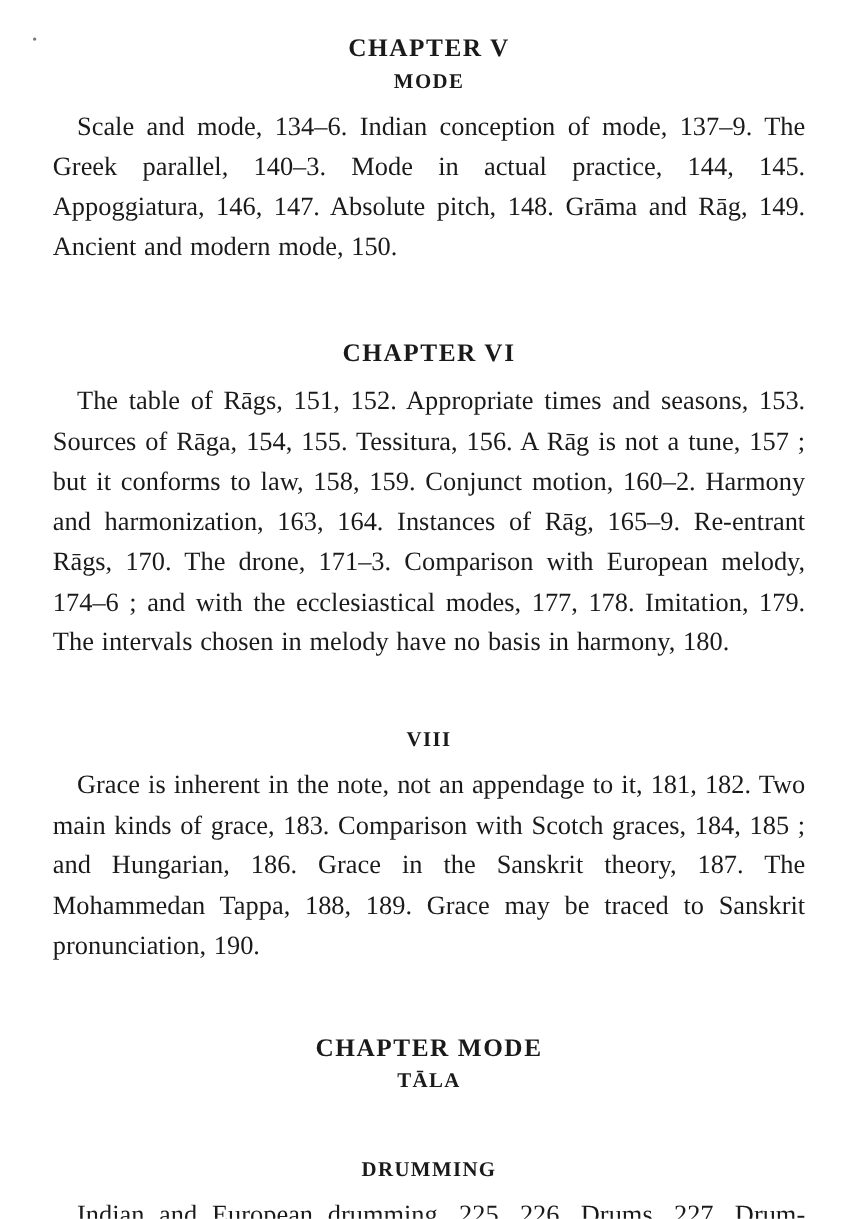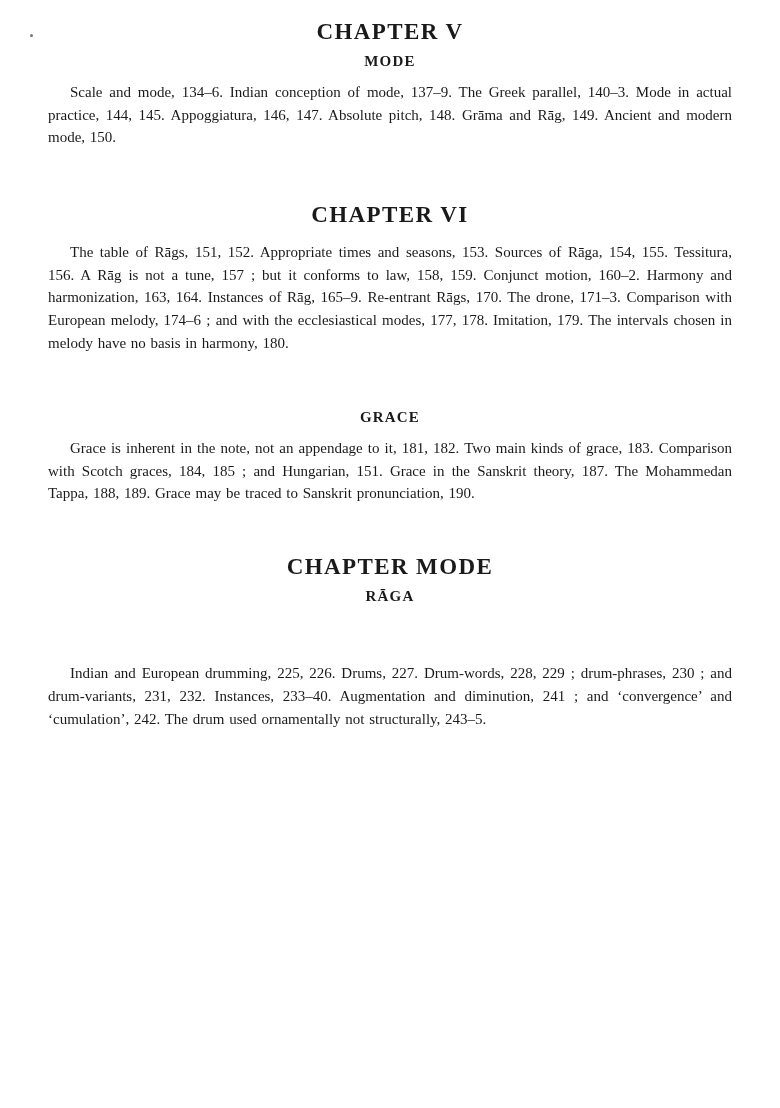--- a/index.html
+++ b/index.html
@@ -26,39 +26,40 @@
     position: absolute;
     left: 30px;
     top: 34px;
     width: 3px;
     height: 3px;
     background: #777;
     border-radius: 50%;
   }
   .chapter-block {
     margin-bottom: 0;
+    margin-top: 12px;
   }
   .chapter-title {
     text-align: center;
     font-size: 23px;
     font-weight: bold;
     letter-spacing: 1.4px;
     margin: 0;
     line-height: 1.25;
   }
   .chapter-subtitle {
     text-align: center;
-    font-size: 15px;
+    font-size: 19px;
     font-weight: bold;
     letter-spacing: 1.2px;
     margin: 5px 0 0 0;
     line-height: 1.2;
   }
   .chapter-body {
-    font-size: 15px;
+    font-size: 24px;
     line-height: 1.52;
     text-align: justify;
     text-justify: inter-word;
     margin: 11px 0 0 0;
     text-indent: 22px;
     word-spacing: 1px;
   }
   .gap-1 { height: 52px; }
   .gap-2 { height: 48px; }
   .gap-3 { height: 48px; }
@@ -79,29 +80,30 @@
   <div class="gap-1"></div>
 
   <div class="chapter-block">
     <div class="chapter-title">CHAPTER VI</div>
     <p class="chapter-body">The table of Rāgs, 151, 152.   Appropriate times and seasons, 153.   Sources of Rāga, 154, 155.   Tessitura, 156.   A Rāg is not a tune, 157 ; but it conforms to law, 158, 159.   Conjunct motion, 160–2.   Harmony and harmonization, 163, 164.   Instances of Rāg, 165–9.   Re-entrant Rāgs, 170.   The drone, 171–3.   Comparison with European melody, 174–6 ; and with the ecclesiastical modes, 177, 178.   Imitation, 179.   The intervals chosen in melody have no basis in harmony, 180.</p>
   </div>
 
   <div class="gap-2"></div>
 
   <div class="chapter-block">
-    <div class="chapter-subtitle">GRACE</div>
-    <p class="chapter-body">Grace is inherent in the note, not an appendage to it, 181, 182.   Two main kinds of grace, 183.   Comparison with Scotch graces, 184, 185 ; and Hungarian, 151.   Grace in the Sanskrit theory, 187.   The Mohammedan Tappa, 188, 189.   Grace may be traced to Sanskrit pronunciation, 190.</p>
+    <div class="chapter-subtitle">VIII</div>
+    <p class="chapter-body">Grace is inherent in the note, not an appendage to it, 181, 182.   Two main kinds of grace, 183.   Comparison with Scotch graces, 184, 185 ; and Hungarian, 186.   Grace in the Sanskrit theory, 187.   The Mohammedan Tappa, 188, 189.   Grace may be traced to Sanskrit pronunciation, 190.</p>
   </div>
 
   <div class="gap-3"></div>
 
   <div class="chapter-block">
     <div class="chapter-title">CHAPTER MODE</div>
-    <div class="chapter-subtitle">RĀGA</div>
+    <div class="chapter-subtitle">TĀLA</div>
   </div>
 
   <div class="gap-4"></div>
 
   <div class="chapter-block">
+    <div class="chapter-subtitle">DRUMMING</div>
     <p class="chapter-body">Indian and European drumming, 225, 226.   Drums, 227.   Drum-words, 228, 229 ; drum-phrases, 230 ; and drum-variants, 231, 232.   Instances, 233–40.   Augmentation and diminution, 241 ; and ‘convergence’ and ‘cumulation’, 242.   The drum used ornamentally not structurally, 243–5.</p>
   </div>
 </div>
 
 </body></html>

